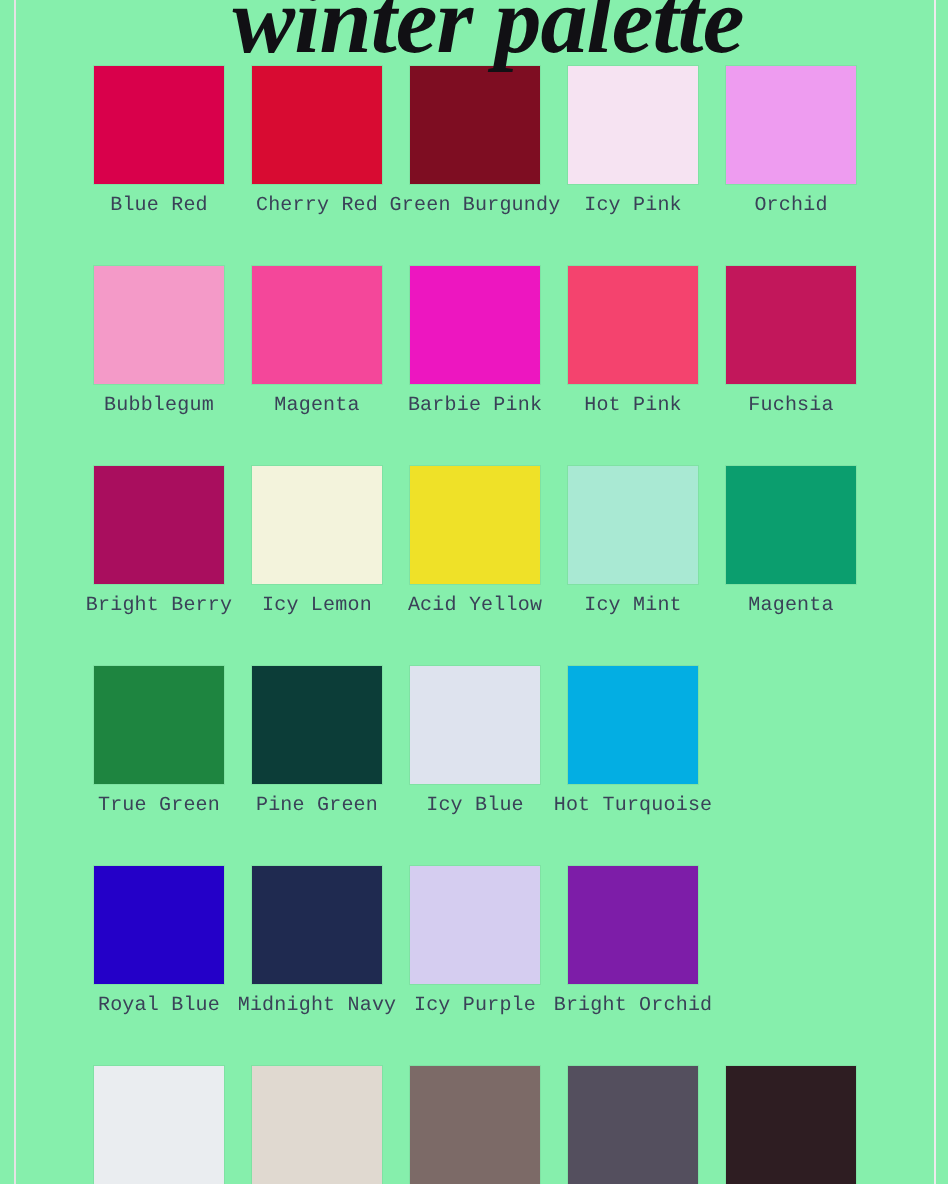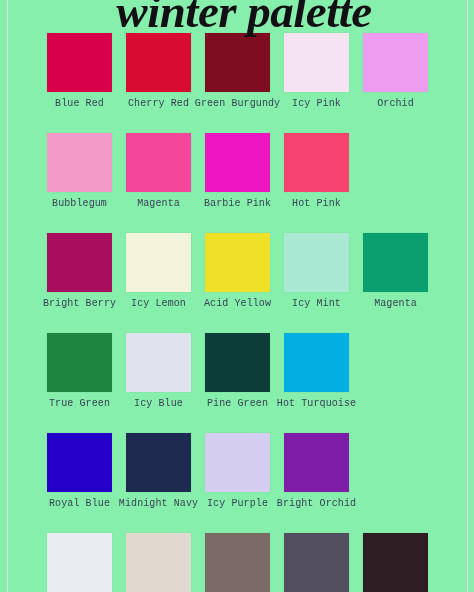--- a/index.html
+++ b/index.html
@@ -134,20 +134,24 @@
           <div class="label">Magenta</div>
         </div>
         <div class="cell">
           <div class="swatch" style="background: rgb(237, 22, 192);"></div>
           <div class="label">Barbie Pink</div>
         </div>
         <div class="cell">
           <div class="swatch" style="background: rgb(244, 67, 110);"></div>
           <div class="label">Hot Pink</div>
         </div>
+        <div class="cell">
+          <div class="swatch" style="background: rgb(194, 23, 91);"></div>
+          <div class="label">Fuchsia</div>
+        </div>
       </div>
       <div class="row">
         <div class="cell">
           <div class="swatch" style="background: rgb(169, 14, 94);"></div>
           <div class="label">Bright Berry</div>
         </div>
         <div class="cell">
           <div class="swatch" style="background: rgb(243, 243, 220);"></div>
           <div class="label">Icy Lemon</div>
         </div>
@@ -163,28 +167,28 @@
           <div class="swatch" style="background: rgb(11, 158, 110);"></div>
           <div class="label">Magenta</div>
         </div>
       </div>
       <div class="row">
         <div class="cell">
           <div class="swatch" style="background: rgb(30, 133, 64);"></div>
           <div class="label">True Green</div>
         </div>
         <div class="cell">
+          <div class="swatch" style="background: rgb(12, 61, 56);"></div>
+          <div class="label">Pine Green</div>
+        </div>
+        <div class="cell">
           <div class="swatch" style="background: rgb(222, 227, 238);"></div>
           <div class="label">Icy Blue</div>
         </div>
         <div class="cell">
-          <div class="swatch" style="background: rgb(12, 61, 56);"></div>
-          <div class="label">Pine Green</div>
-        </div>
-        <div class="cell">
           <div class="swatch" style="background: rgb(3, 174, 227);"></div>
           <div class="label">Hot Turquoise</div>
         </div>
       </div>
       <div class="row">
         <div class="cell">
           <div class="swatch" style="background: rgb(36, 0, 200);"></div>
           <div class="label">Royal Blue</div>
         </div>
         <div class="cell">

